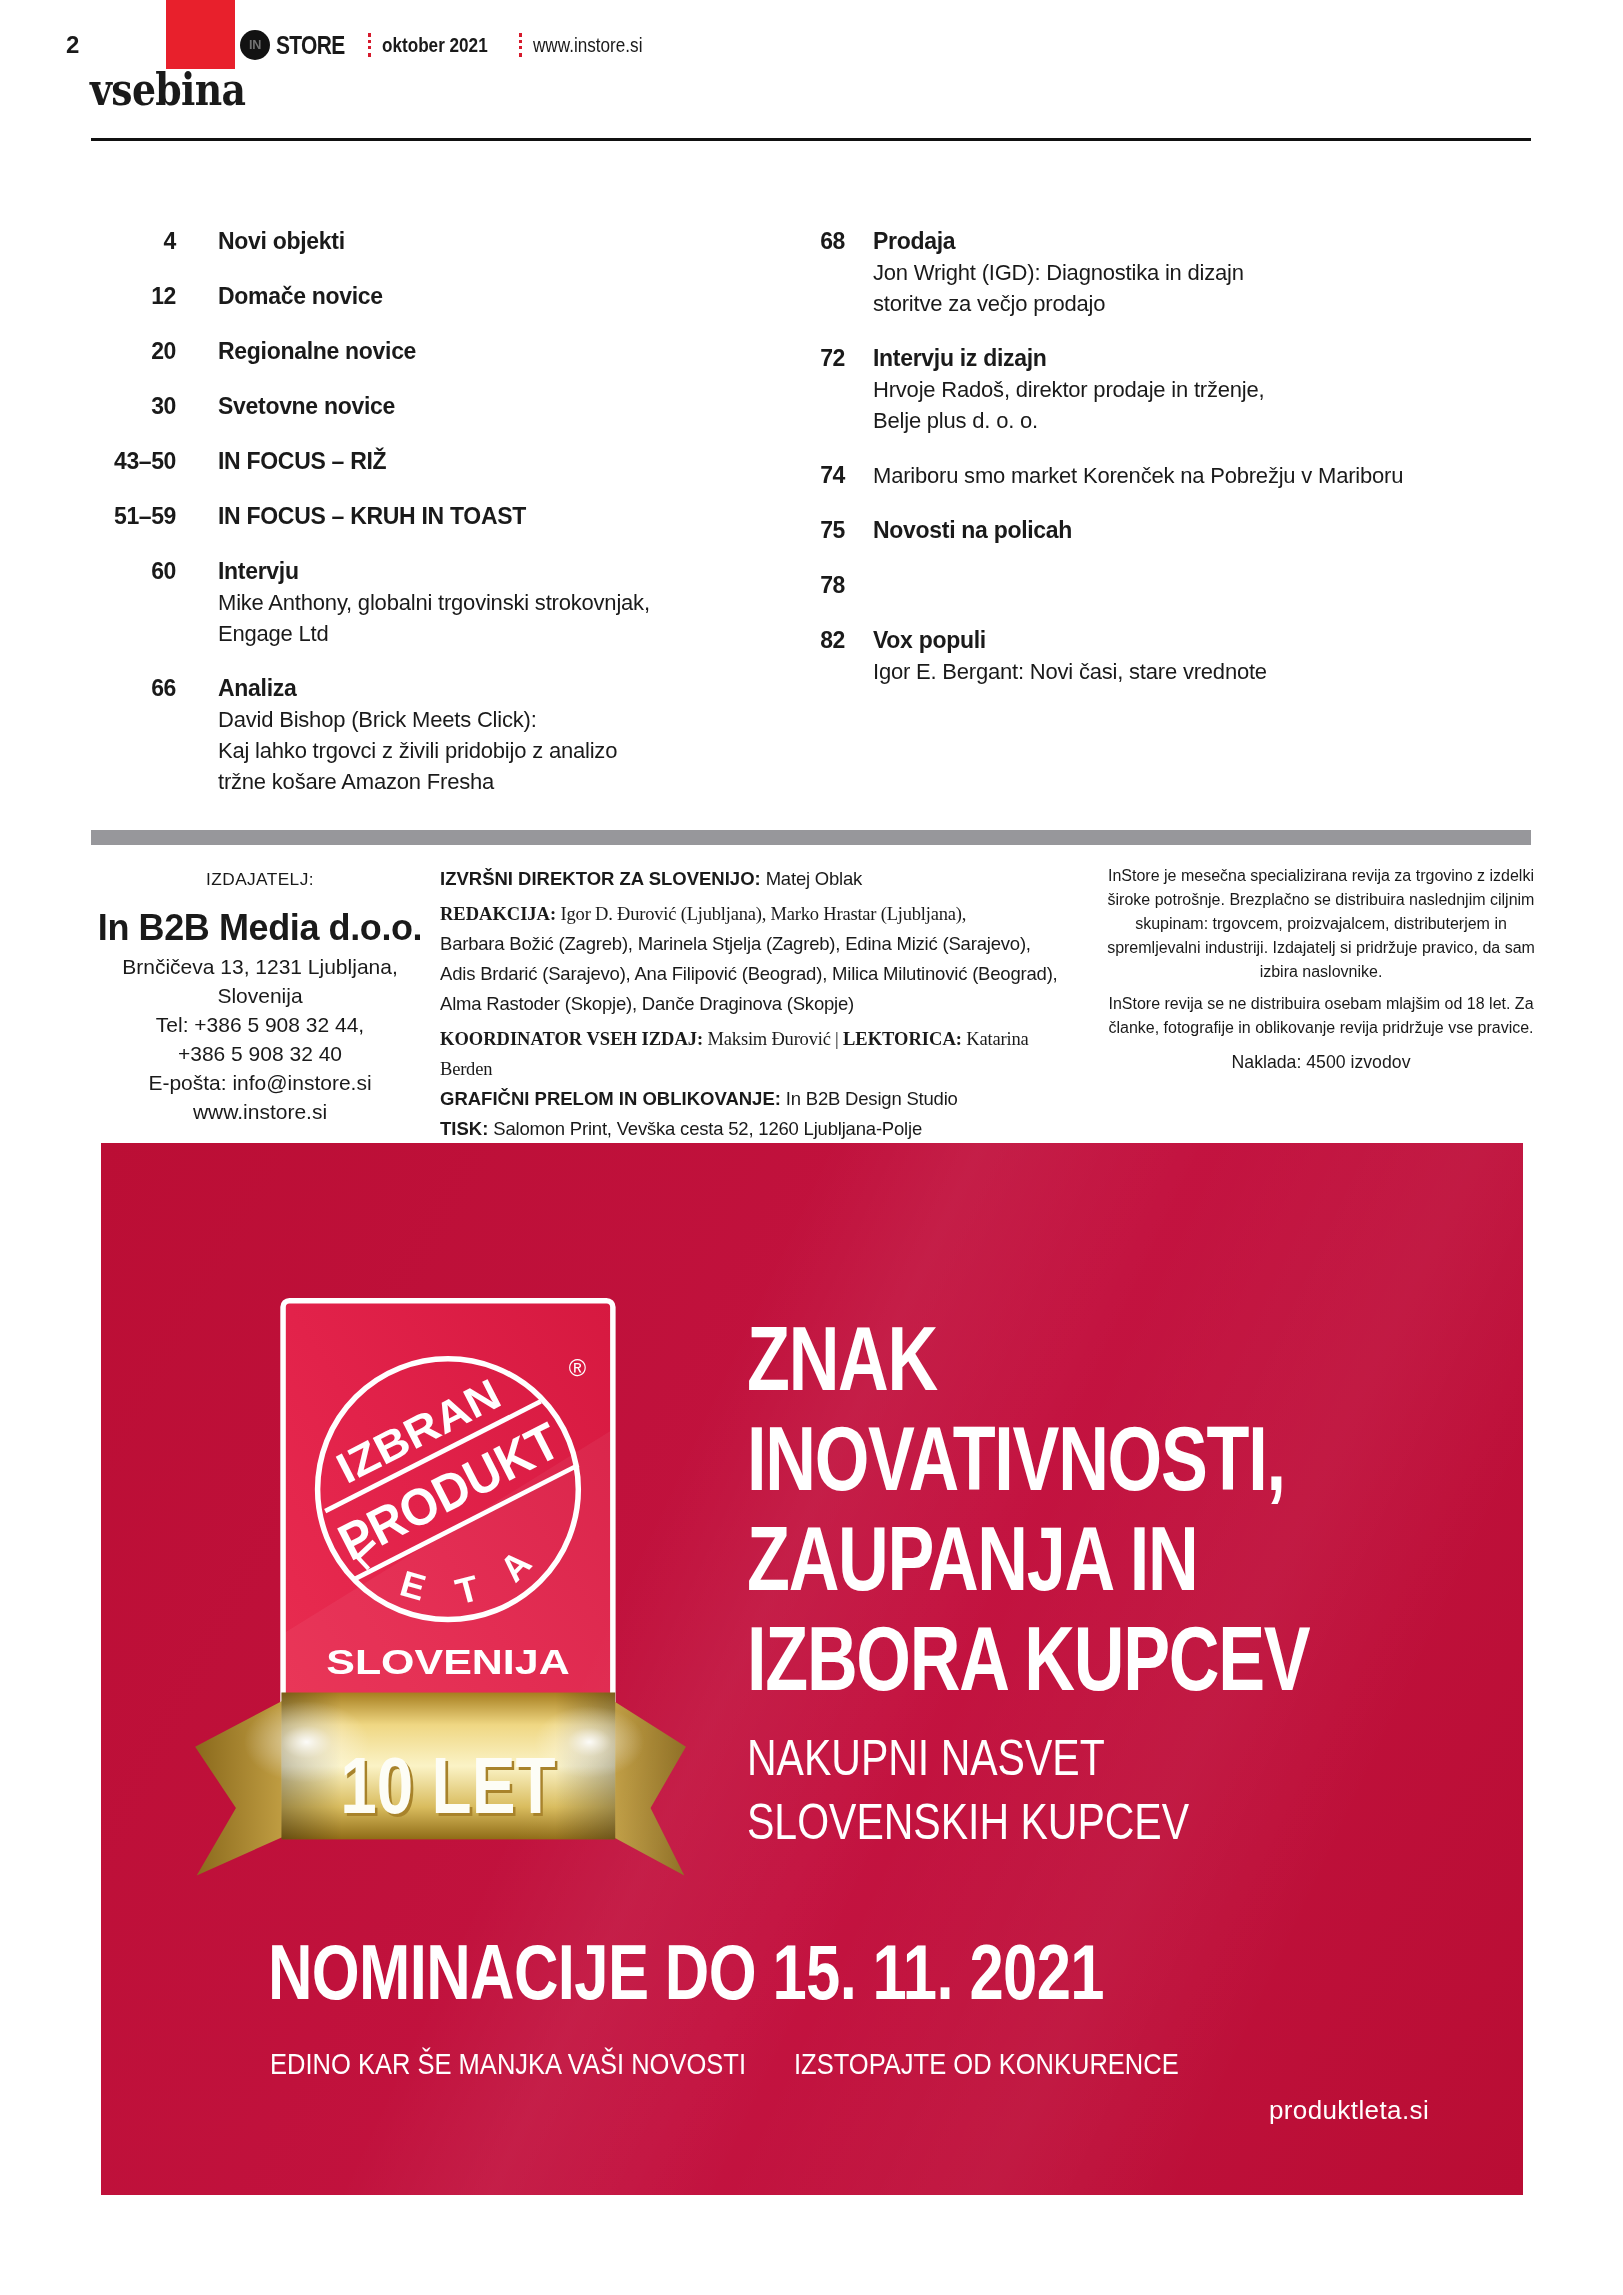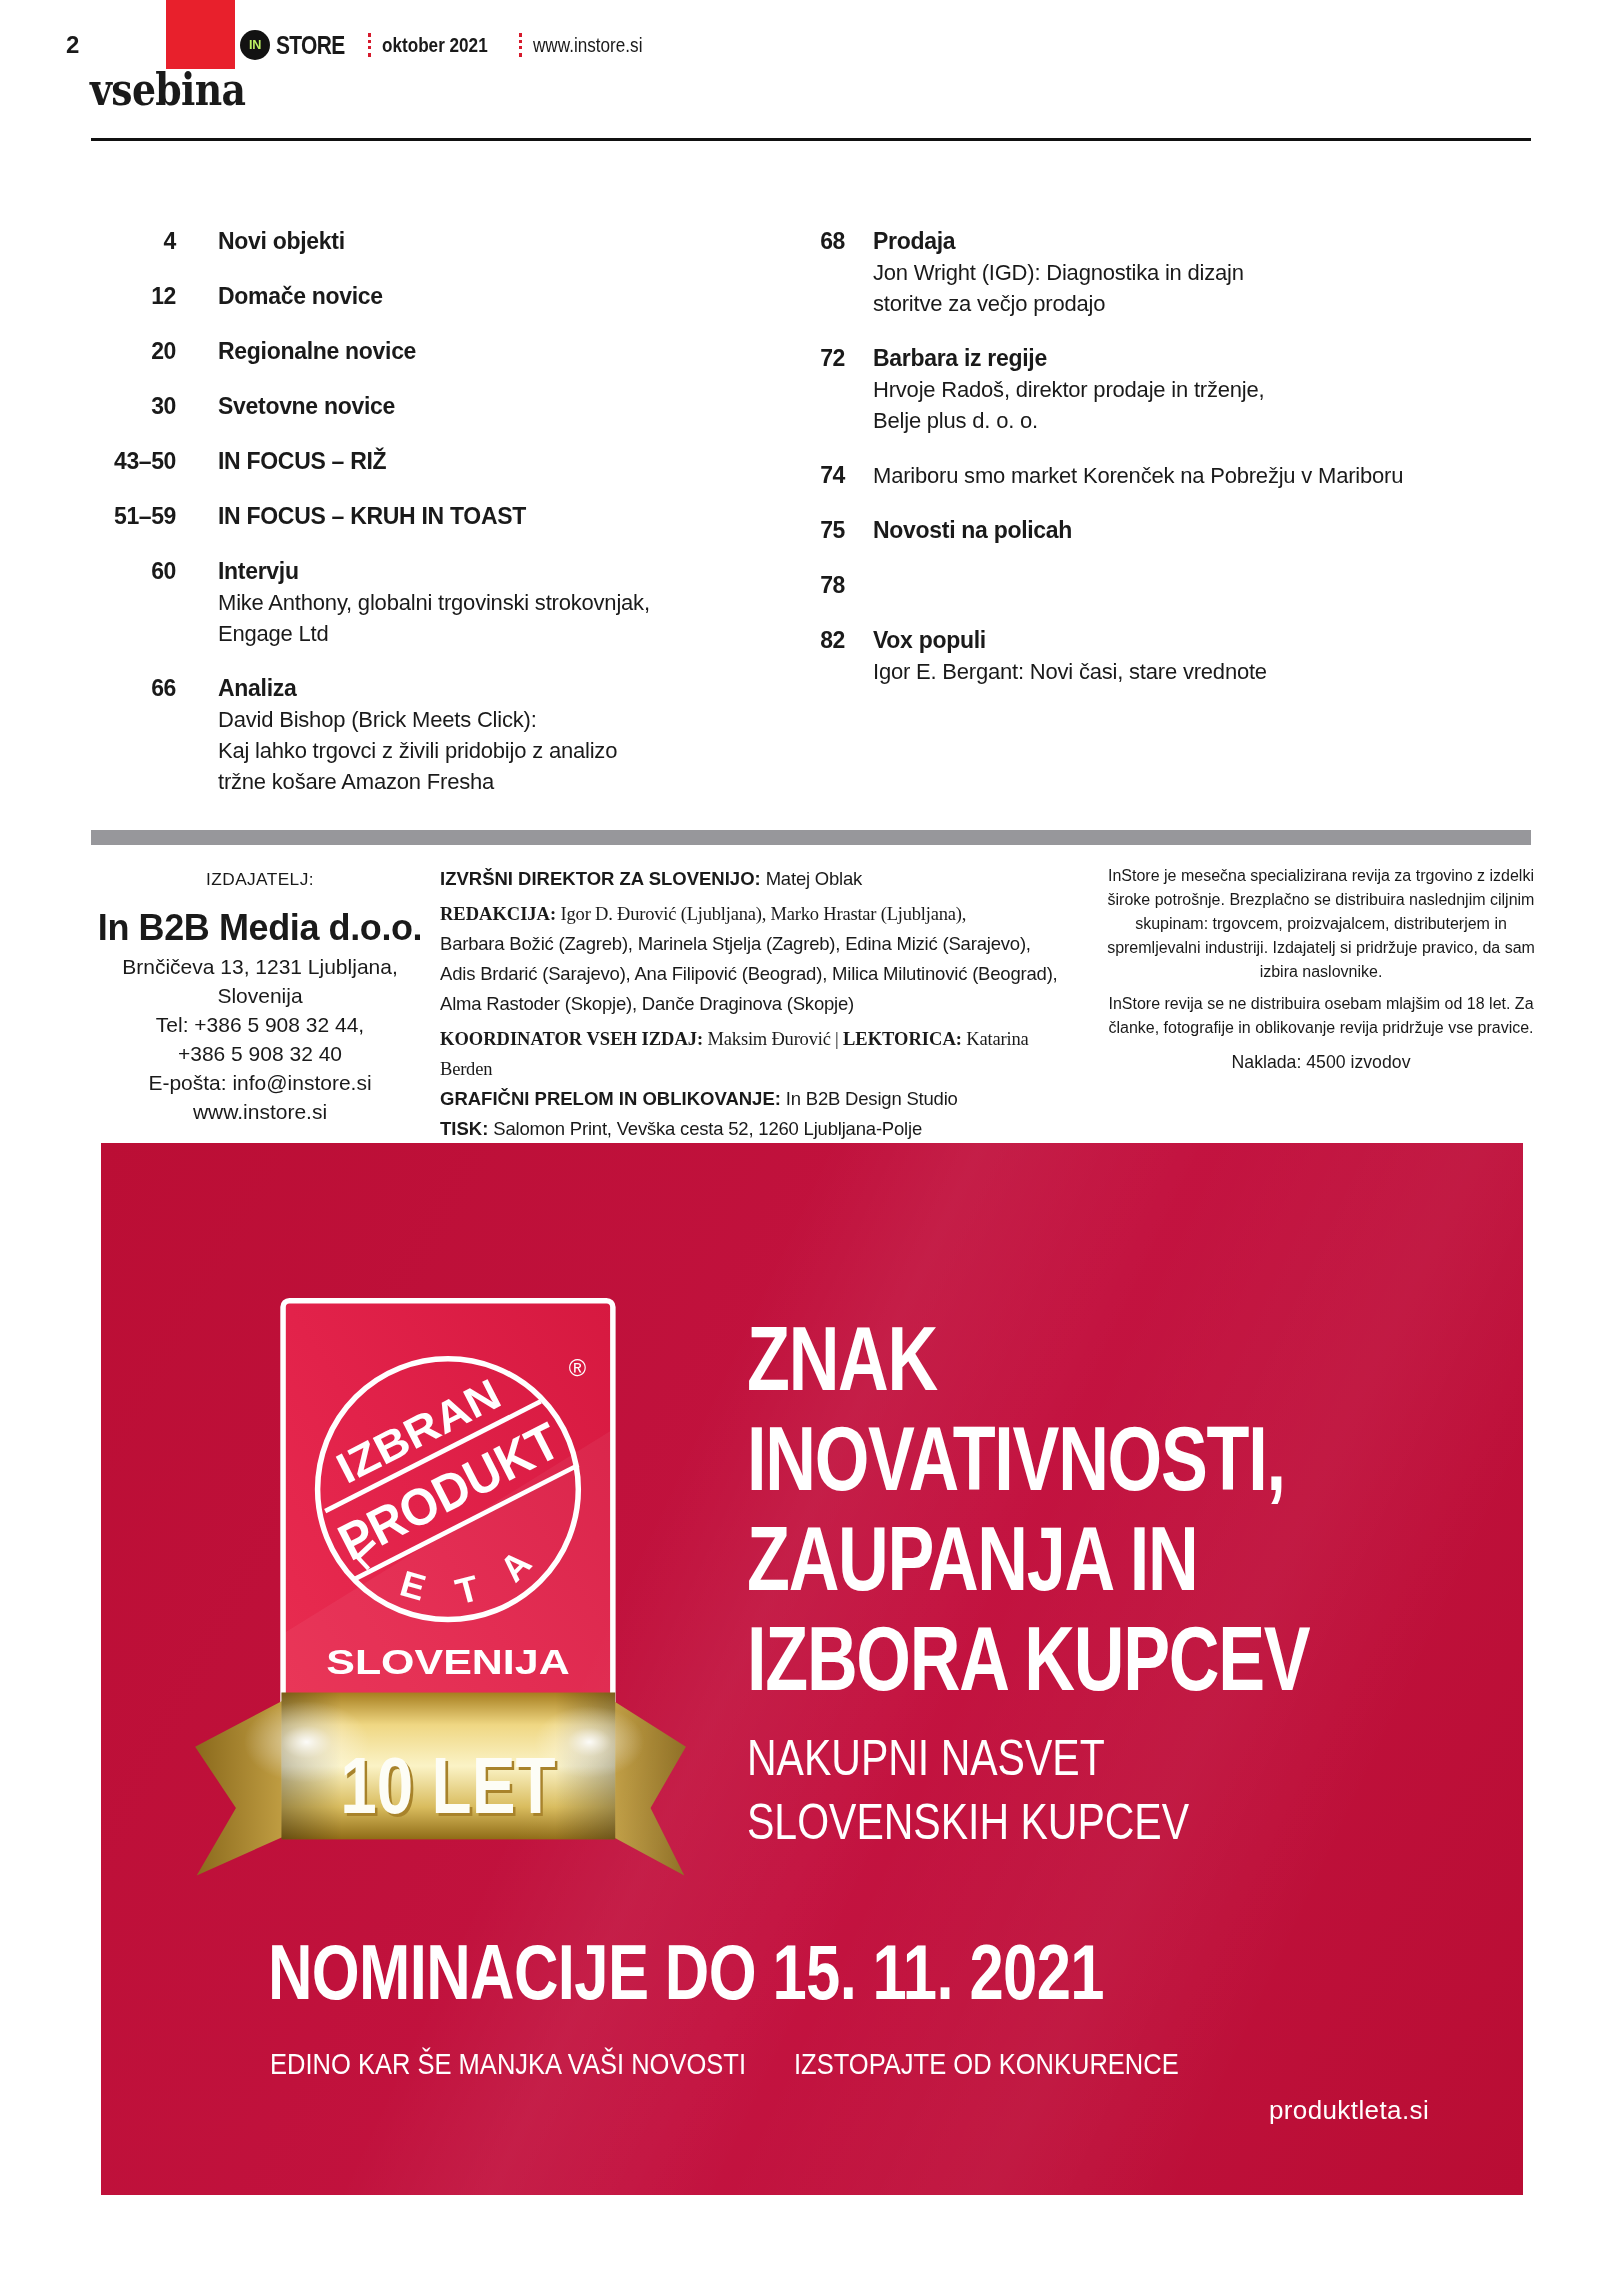--- a/index.html
+++ b/index.html
@@ -6,21 +6,21 @@
   body{
     width:1623px;height:2295px;position:relative;background:#ffffff;
     font-family:"Liberation Sans", sans-serif;color:#1a1a1a;overflow:hidden;
   }
   .cx{display:inline-block;transform:scaleX(0.84);transform-origin:left center;white-space:nowrap;}
 
   
   #page-num{position:absolute;left:66px;top:31px;font-size:24px;font-weight:bold;}
   #header-red-rect{position:absolute;left:166px;top:0;width:69px;height:69px;background:#E8202C;}
   #header-logo-row{position:absolute;left:240px;top:27px;height:36px;display:flex;align-items:center;}
-  #logo-circle{width:30px;height:30px;border-radius:50%;background:#121212;color:#bef264;
+  #logo-circle{width:30px;height:30px;border-radius:50%;background:#121212;color:#737373;
     display:flex;align-items:center;justify-content:center;font-size:12.6px;font-weight:bold;letter-spacing:-0.4px;}
   #logo-store{font-size:25px;font-weight:bold;letter-spacing:-0.8px;margin-left:5.5px;}
   .hdr-sep{height:23.6px;border-left:3.1px dotted #D61A2C;margin:0 11px;}
   #header-issue{font-size:20.4px;font-weight:bold;}
   #header-site{font-size:20.4px;}
 
   
   #page-title{position:absolute;left:90px;top:63px;font-family:"DejaVu Serif", serif;
     font-weight:bold;font-size:45px;letter-spacing:-0.8px;}
   #title-rule{position:absolute;left:91px;top:138px;width:1440px;height:3.1px;background:#111;}
@@ -153,21 +153,21 @@
       <div class="toc-num">68</div>
       <div class="toc-body">
         <div class="toc-title">Prodaja</div>
         <div class="toc-sub">Jon Wright (IGD): Diagnostika in dizajn</div>
         <div class="toc-sub">storitve za večjo prodajo</div>
       </div>
     </div>
     <div class="toc-item">
       <div class="toc-num">72</div>
       <div class="toc-body">
-        <div class="toc-title">Barbara iz regije</div>
+        <div class="toc-title">Intervju iz dizajn</div>
         <div class="toc-sub">Hrvoje Radoš, direktor prodaje in trženje,</div>
         <div class="toc-sub">Belje plus d. o. o.</div>
       </div>
     </div>
     <div class="toc-item">
       <div class="toc-num">74</div>
       <div class="toc-body">
         <div class="toc-sub">Mariboru smo market Korenček na Pobrežju v Mariboru</div>
       </div>
     </div>

